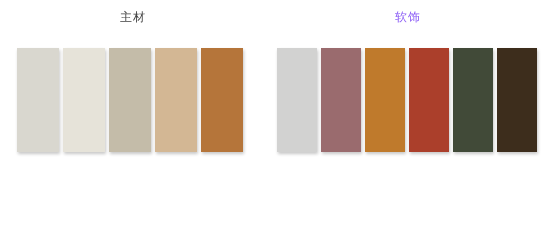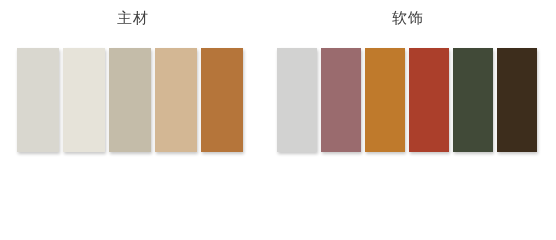--- a/index.html
+++ b/index.html
@@ -28,21 +28,21 @@
   }
   .group-main {
     left: 17px;
     width: 232px;
   }
   .group-soft {
     left: 277px;
     width: 262px;
   }
   .group-title {
-    font-size: 15px;
+    font-size: 12px;
     line-height: 15px;
     color: #3f3f3f;
     text-align: center;
     letter-spacing: 1px;
     padding-top: 10px;
     font-weight: 400;
     white-space: nowrap;
   }
   .swatch-row {
     position: absolute;
@@ -71,21 +71,21 @@
     <div class="swatch-row">
       <div class="swatch" style="background-color: rgb(217, 215, 207);"></div>
       <div class="swatch" style="background-color: rgb(230, 227, 217);"></div>
       <div class="swatch" style="background-color: rgb(196, 188, 169);"></div>
       <div class="swatch" style="background-color: rgb(211, 183, 148);"></div>
       <div class="swatch" style="background-color: rgb(181, 117, 58);"></div>
     </div>
   </div>
 
   <div class="group group-soft">
-    <div class="group-title" style="color: #404040;">软饰</div>
+    <div class="group-title" style="color: #8b5cf6;">软饰</div>
     <div class="swatch-row">
       <div class="swatch" style="background-color: rgb(210, 210, 209);"></div>
       <div class="swatch" style="background-color: rgb(154, 107, 110);"></div>
       <div class="swatch" style="background-color: rgb(191, 122, 44);"></div>
       <div class="swatch" style="background-color: rgb(171, 63, 43);"></div>
       <div class="swatch" style="background-color: rgb(65, 74, 56);"></div>
       <div class="swatch" style="background-color: rgb(61, 45, 28);"></div>
     </div>
   </div>
 

